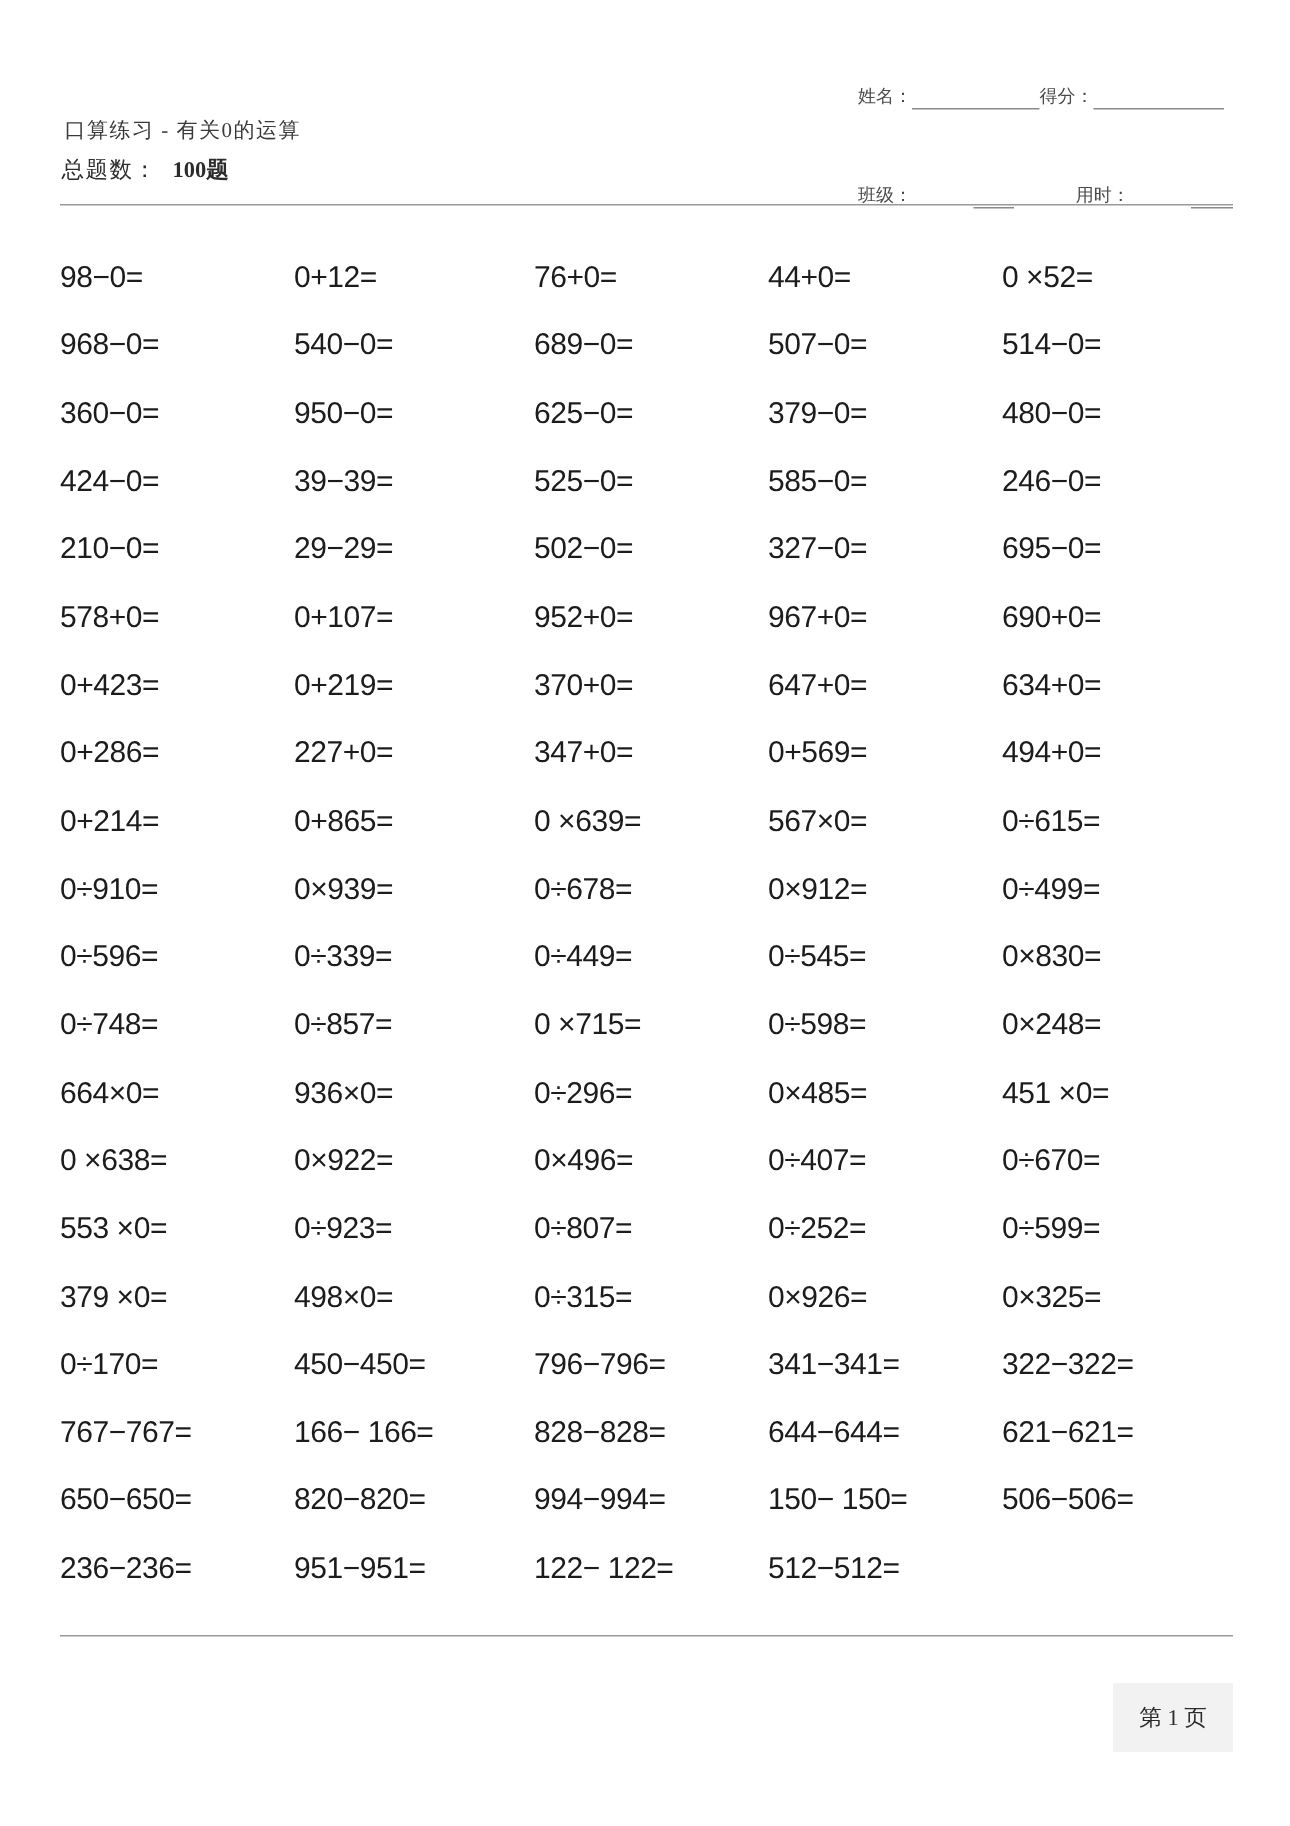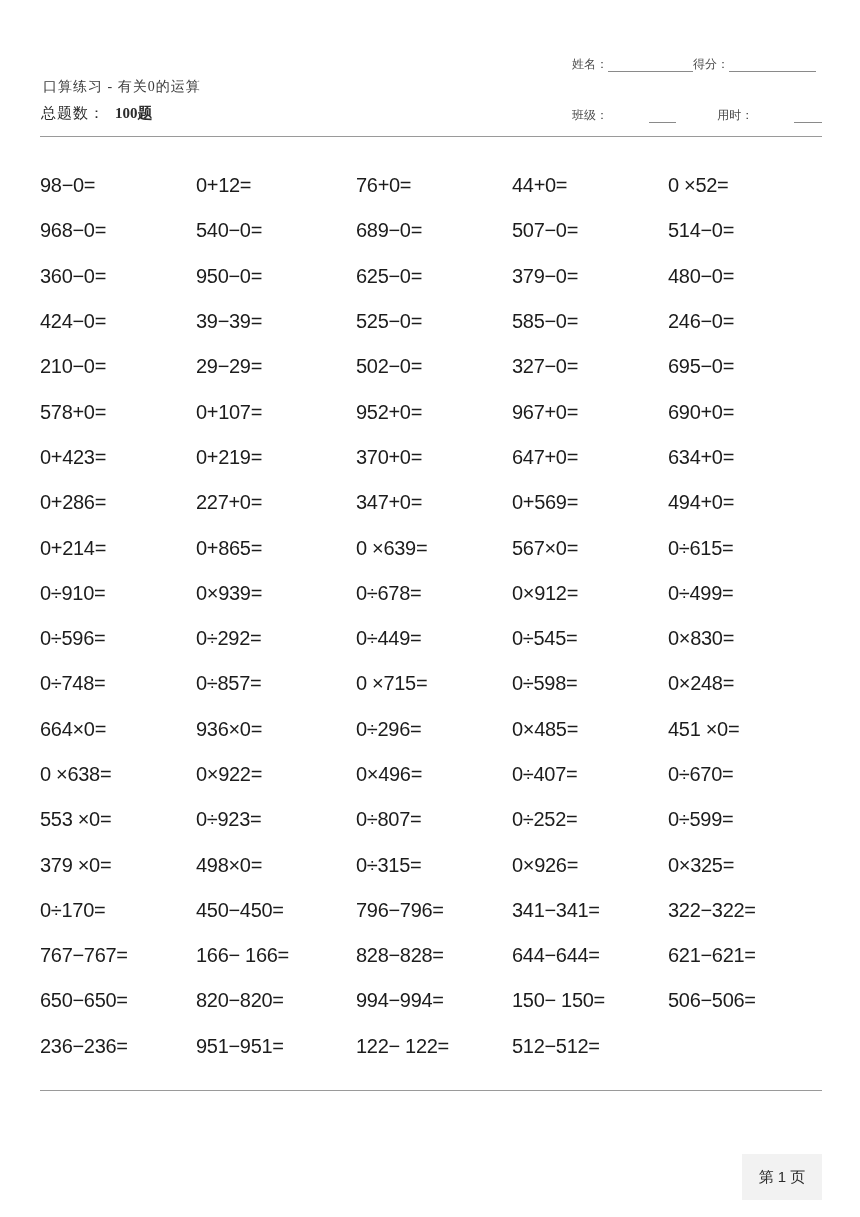--- a/index.html
+++ b/index.html
@@ -22,24 +22,24 @@
     font-size:15px;color:#2c2c2c;letter-spacing:1px;
   }
   .total-line .total-value{
     font-family:Liberation Serif, serif;
     font-weight:bold;margin-left:10px;letter-spacing:0;
   }
   .field-row{
     position:absolute;left:572px;width:250px;
     font-family:"Liberation Serif","DejaVu Serif",serif;
     font-size:12px;color:#4a4a4a;
-    display:flex;align-items:center;white-space:nowrap;
+    display:flex;align-items:flex-end;white-space:nowrap;
   }
   .field-row.row1{top:56px;}
-  .field-row.row2{top:107px;gap:41px;}
+  .field-row.row2{top:122px;gap:41px;}
   .blank{
     display:inline-block;height:13px;
     border-bottom:1px solid #8a8a8a;
   }
   .blank.b1{width:85px;}
   .blank.b2{width:87px;}
   .divider{
     position:absolute;left:40px;width:782px;height:1px;
     background:#9a9a9a;
   }
@@ -53,24 +53,24 @@
     grid-auto-rows:45.3px;
   }
   .cell{
     display:flex;align-items:center;
     font-size:20px;color:#1c1c1c;
     letter-spacing:-0.3px;
     white-space:pre;
   }
   
   .page-badge{
-    position:absolute;left:742px;top:1154px;width:80px;height:46px;
+    position:absolute;left:742px;top:1122px;width:80px;height:46px;
     background:#f2f2f2;
     display:flex;align-items:center;justify-content:center;
-    font-family:Liberation Sans, sans-serif;
+    font-family:Liberation Serif, serif;
     font-size:15px;color:#2c2c2c;
   }
 </style>
 </head>
 <body>
 
 <div class="page">
 
   <div class="title">口算练习 - 有关0的运算</div>
 
@@ -139,21 +139,21 @@
       <div class="cell">0+865=</div>
       <div class="cell">0 ×639=</div>
       <div class="cell">567×0=</div>
       <div class="cell">0÷615=</div>
       <div class="cell">0÷910=</div>
       <div class="cell">0×939=</div>
       <div class="cell">0÷678=</div>
       <div class="cell">0×912=</div>
       <div class="cell">0÷499=</div>
       <div class="cell">0÷596=</div>
-      <div class="cell">0÷292=</div>
+      <div class="cell">0÷339=</div>
       <div class="cell">0÷449=</div>
       <div class="cell">0÷545=</div>
       <div class="cell">0×830=</div>
       <div class="cell">0÷748=</div>
       <div class="cell">0÷857=</div>
       <div class="cell">0 ×715=</div>
       <div class="cell">0÷598=</div>
       <div class="cell">0×248=</div>
       <div class="cell">664×0=</div>
       <div class="cell">936×0=</div>

